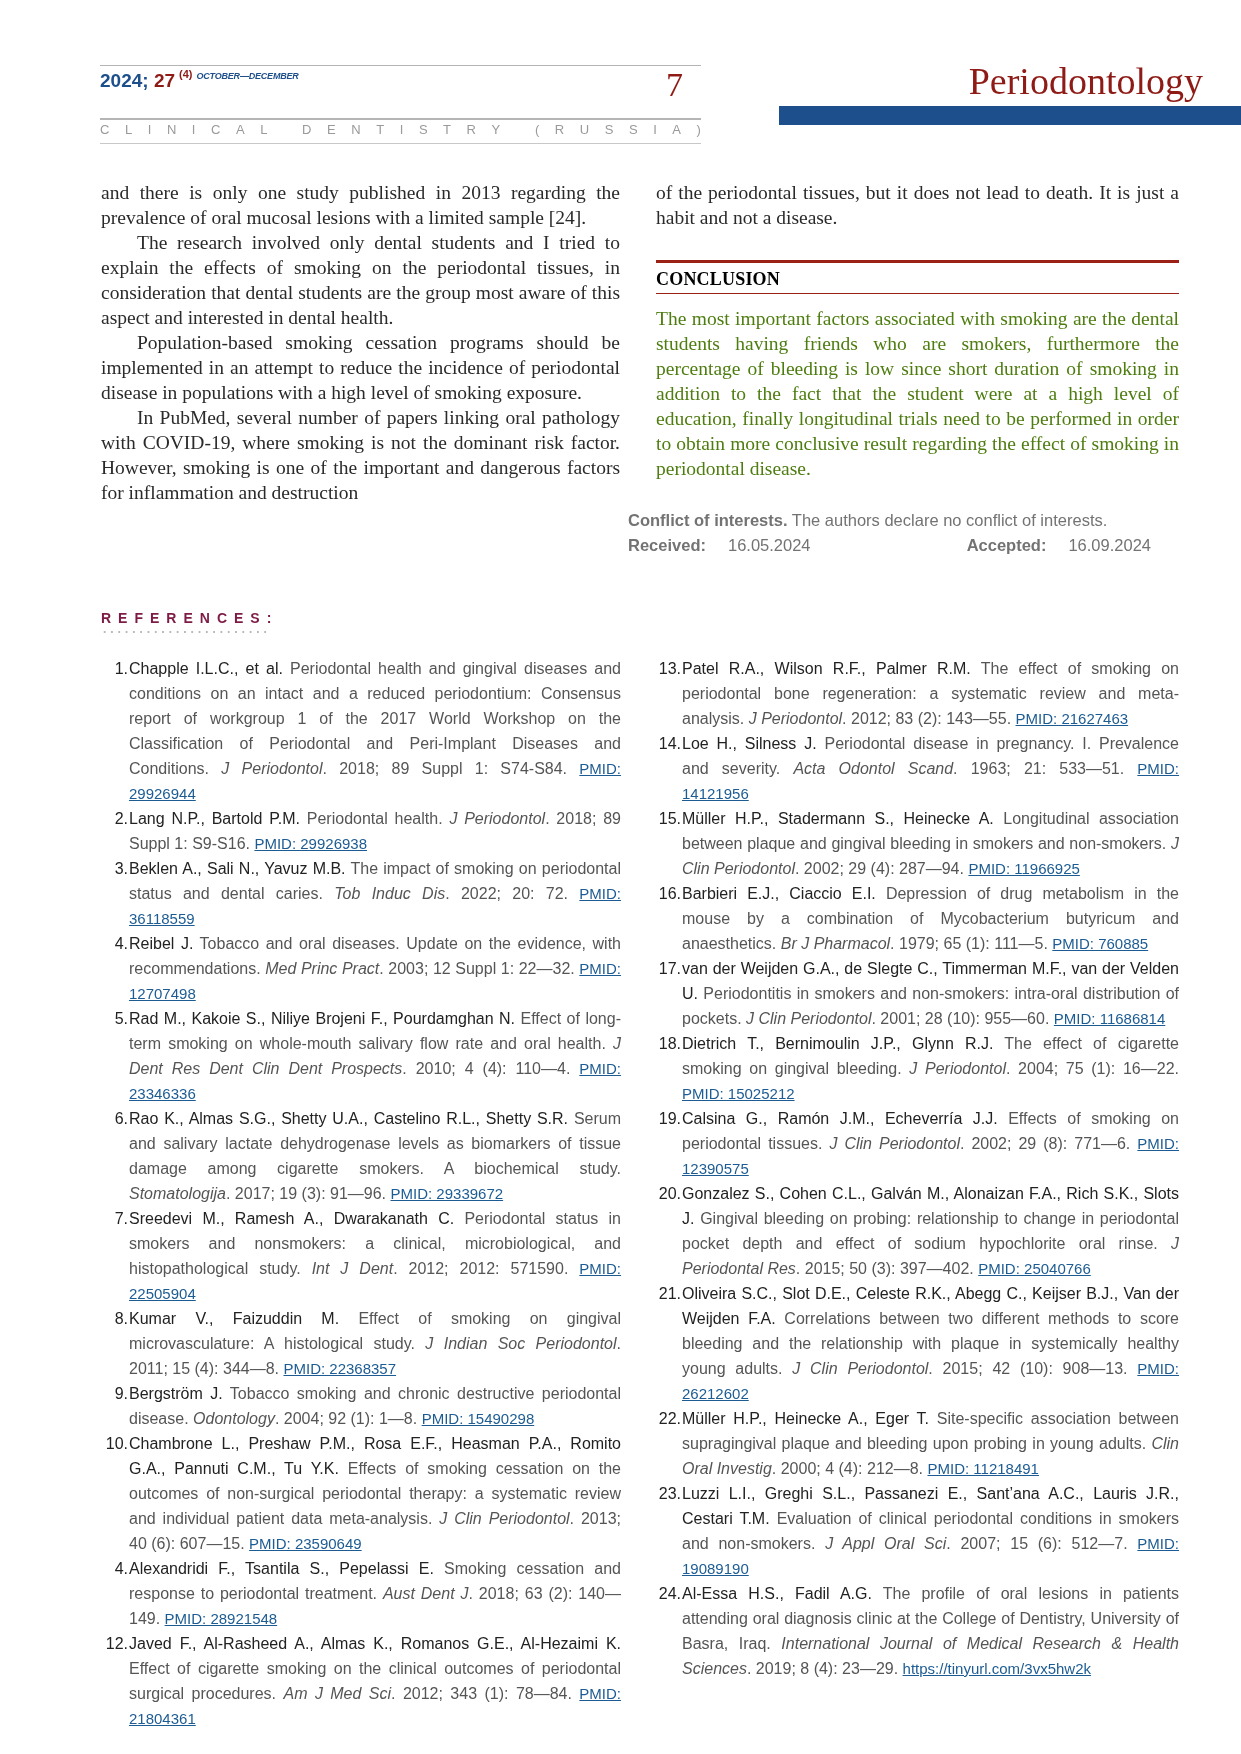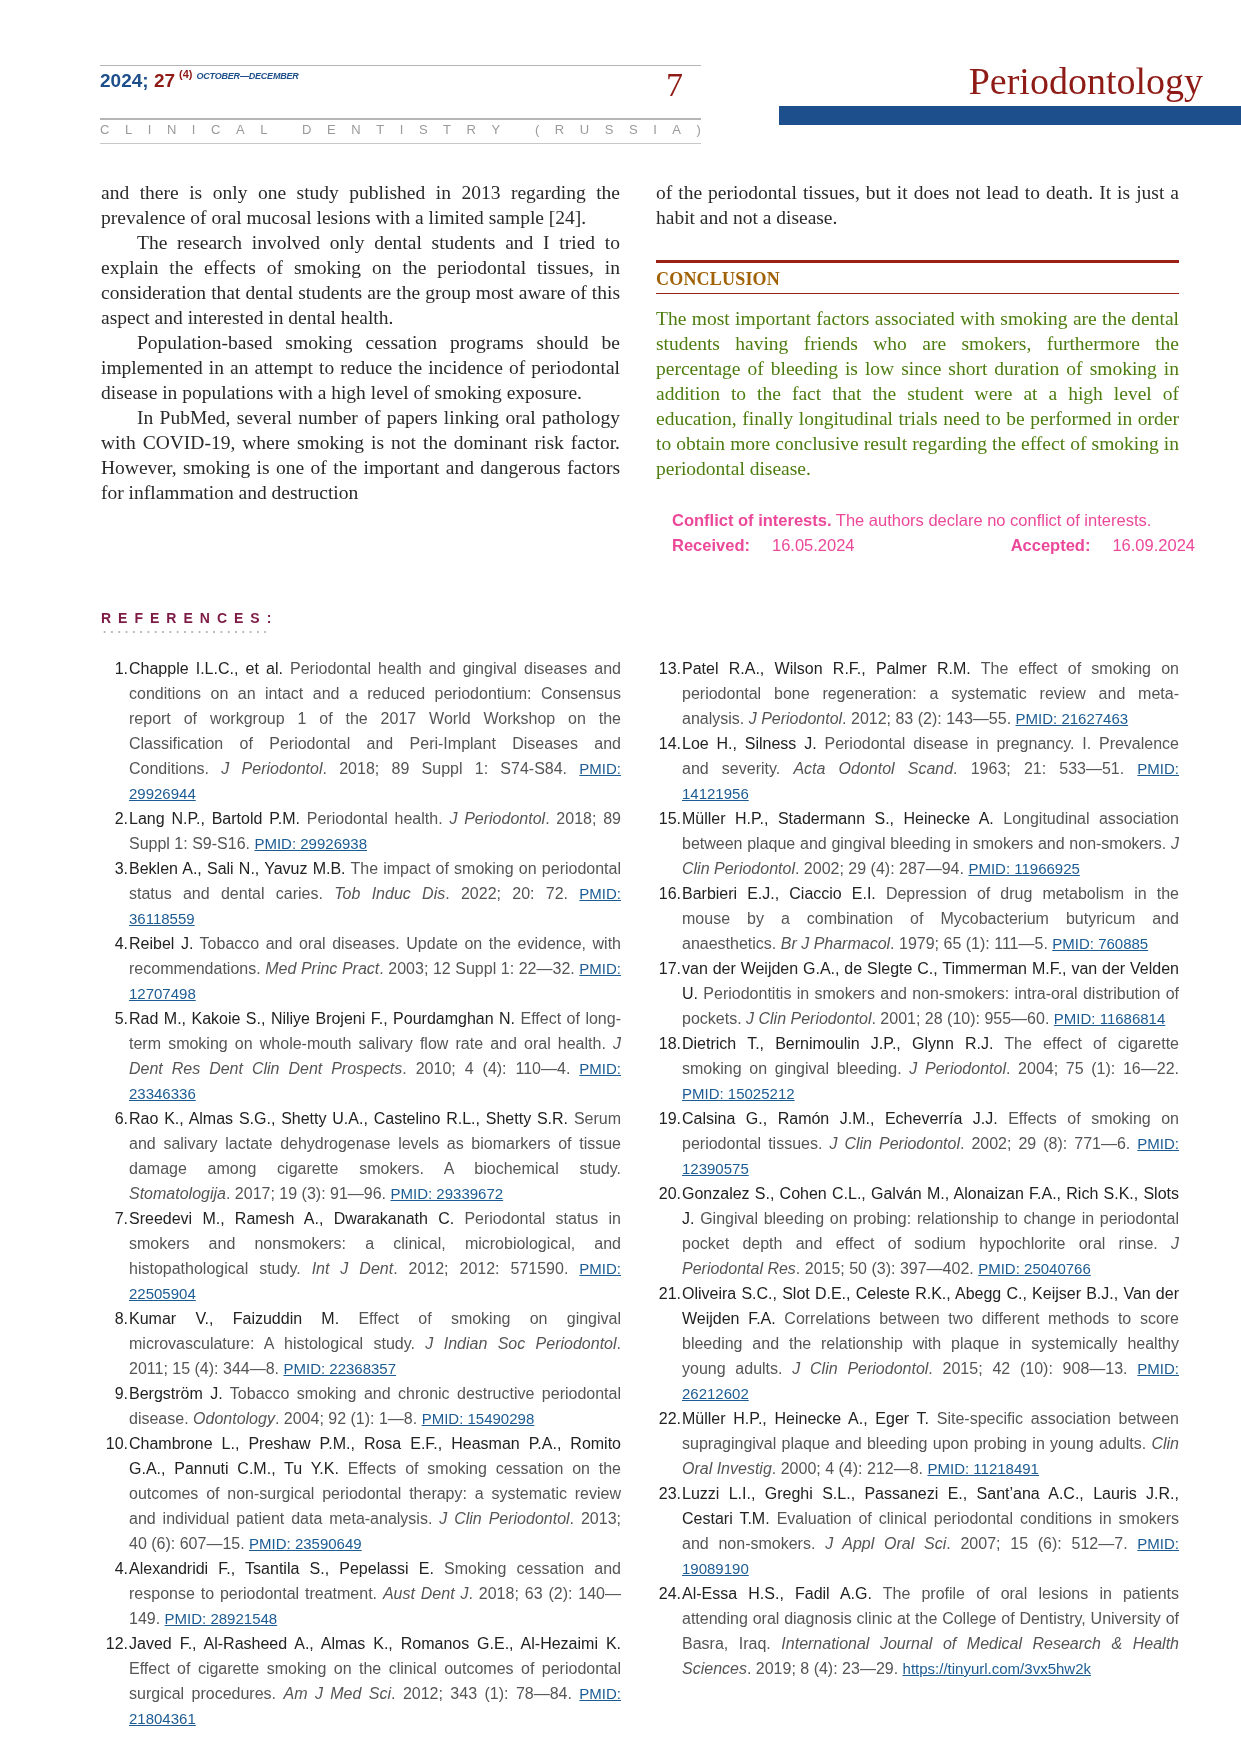--- a/index.html
+++ b/index.html
@@ -22,25 +22,25 @@
 
   
   .col { position:absolute; font-family:"Liberation Serif", serif; font-size:19.5px; line-height:25px; color:#2a2a2a; text-align:justify; }
   .col-left { left:101px; top:180px; width:519px; }
   .col-right { left:656px; top:180px; width:523px; }
   .col p { margin:0; }
   .col p.indent { text-indent:36px; }
 
   .concl-wrap { position:absolute; left:656px; top:260px; width:523px; }
   .concl-thick { height:3px; background:#9b2116; }
-  .concl-title { font-family:"Liberation Serif", serif; font-weight:bold; font-size:18px; color:#a16207; padding:6px 0 3px 0; letter-spacing:0.2px; }
+  .concl-title { font-family:"Liberation Serif", serif; font-weight:bold; font-size:18px; color:#000000; padding:6px 0 3px 0; letter-spacing:0.2px; }
   .concl-thin { height:1px; background:#9b2116; }
   .concl-text { margin-top:12px; font-size:19.5px; line-height:25px; text-align:justify; color:#4d7c0f; }
 
-  .meta { position:absolute; left:672px; top:508px; width:523px; font-family:"Liberation Sans", sans-serif; font-size:16.5px; line-height:25px; color:#ec4899; }
+  .meta { position:absolute; left:628px; top:508px; width:523px; font-family:"Liberation Sans", sans-serif; font-size:16.5px; line-height:25px; color:#737373; }
   .meta b { font-weight:bold; }
   .meta-row { display:flex; justify-content:space-between;gap:39px; }
   .meta-row .pair { display:inline-flex; gap:22px; }
 
   
   .ref-heading { position:absolute; left:101px; top:610px; font-family:"Liberation Sans", sans-serif; font-weight:bold; font-size:14px; color:#7d1a45; letter-spacing:7px; }
   .ref-dots { position:absolute; left:101px; top:630px; width:168px; height:4px;
     background-image: radial-gradient(circle, #b8b8b8 1.1px, transparent 1.3px);
     background-size:7.3px 4px; background-repeat:repeat-x; }
 

